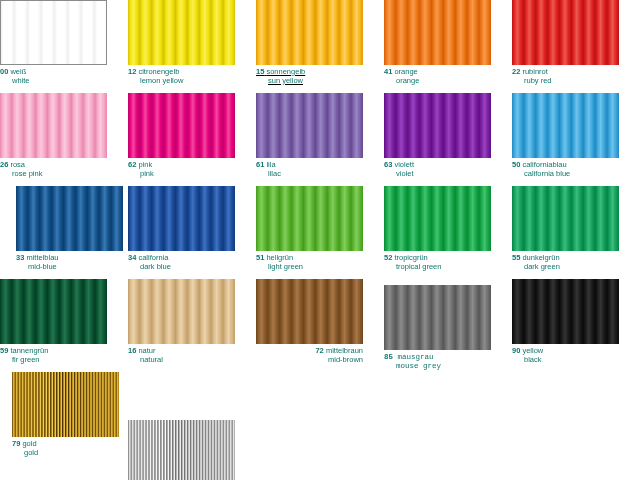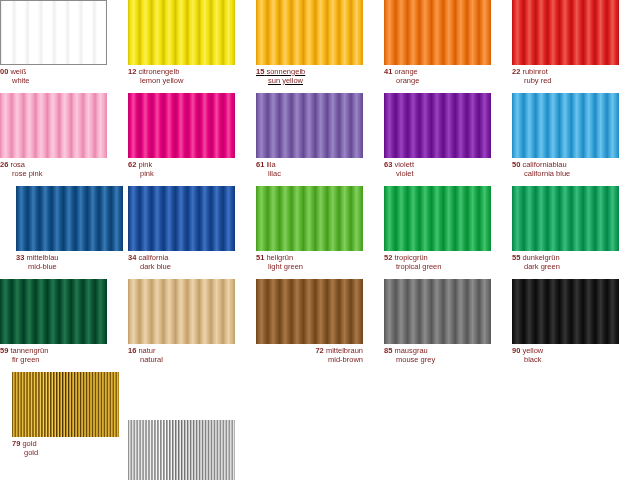--- a/index.html
+++ b/index.html
@@ -36,21 +36,21 @@
   .swatch .flutes {
     position: absolute;
     left: 0;
     top: 0;
     right: 0;
     bottom: 0;
   }
   .labels {
     padding-top: 3px;
     line-height: 1.18;
-    color: #7f1d1d;
+    color: #0f766e;
   }
   .label-de {
     font-size: 7.5px;
     white-space: nowrap;
   }
   .label-de .code {
     font-weight: bold;
   }
   .label-en {
     font-size: 7.5px;
@@ -217,21 +217,21 @@
     </div>
     <div class="cell" style="left: 256px; top: 279px; text-align: right;">
       <div class="swatch" style="height: 65px; background: rgb(138, 90, 43);">
         <div class="flutes" style="background-image: repeating-linear-gradient(90deg, rgb(110, 69, 28) 0px, rgb(138, 90, 43) 2.14px, rgb(168, 120, 72) 5.35px, rgb(138, 90, 43) 8.8px, rgb(110, 69, 28) 11.89px);"></div>
       </div>
       <div class="labels">
         <div class="label-de"><span class="code">72</span> <span>mittelbraun</span></div>
         <div class="label-en">mid-brown</div>
       </div>
     </div>
-    <div class="cell" style="left: 384px; top: 279px;">
+    <div class="cell" style="left: 384px; top: 285px; font-family: Liberation Mono, monospace;">
       <div class="swatch" style="height: 65px; background: rgb(110, 110, 110);">
         <div class="flutes" style="background-image: repeating-linear-gradient(90deg, rgb(86, 86, 86) 0px, rgb(110, 110, 110) 2.14px, rgb(140, 140, 140) 5.35px, rgb(110, 110, 110) 8.8px, rgb(86, 86, 86) 11.89px);"></div>
       </div>
       <div class="labels">
         <div class="label-de"><span class="code">85</span> <span>mausgrau</span></div>
         <div class="label-en">mouse grey</div>
       </div>
     </div>
     <div class="cell" style="left: 512px; top: 279px;">
       <div class="swatch" style="height: 65px; background: rgb(26, 26, 26);">

